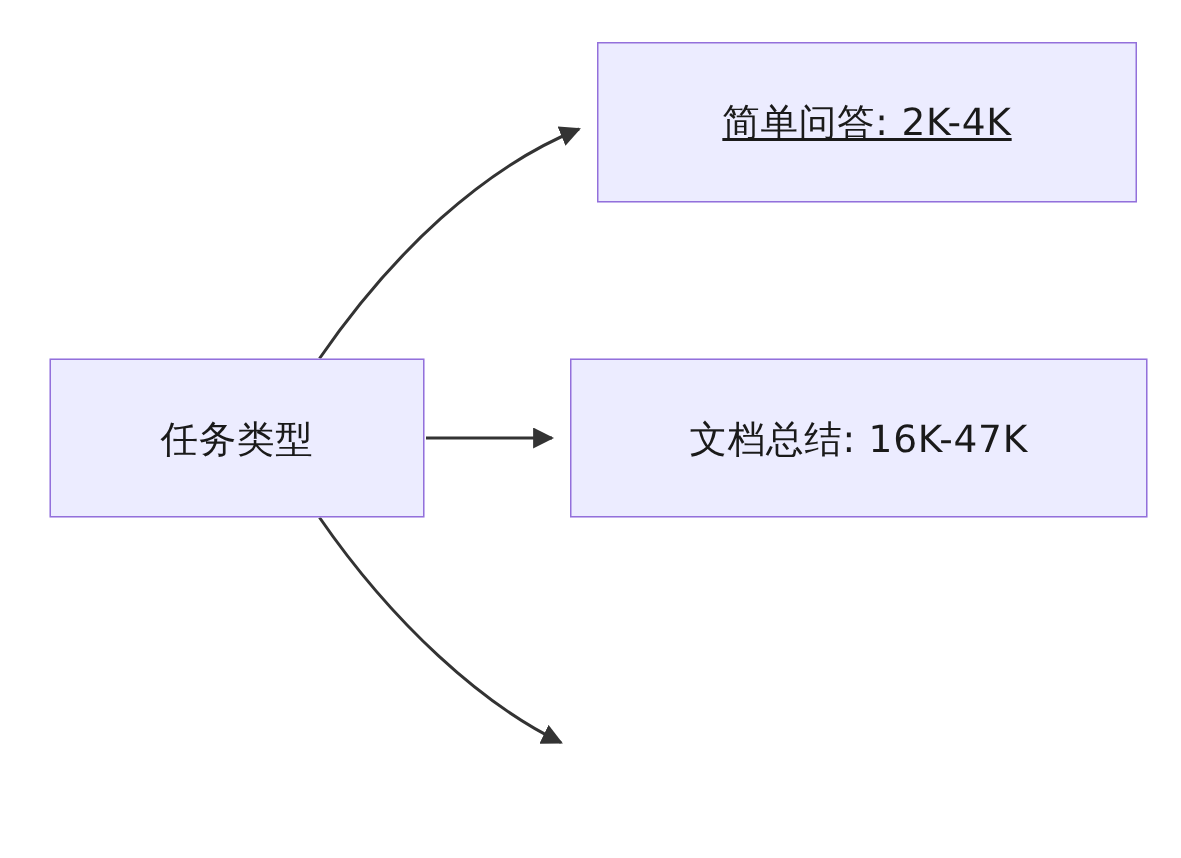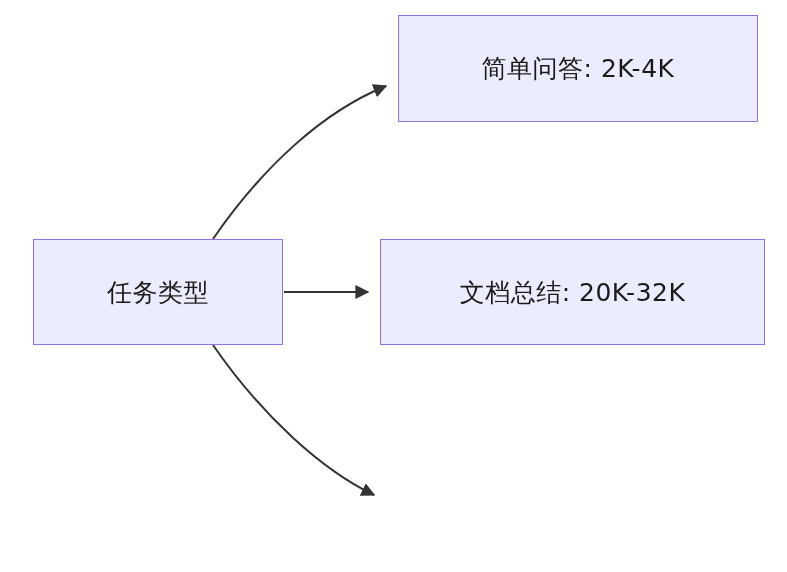--- a/index.html
+++ b/index.html
@@ -33,21 +33,21 @@
     box-sizing: border-box;
     display: flex;
     align-items: center;
     justify-content: center;
     font-size: 25px;
     color: #1a1a1a;
     letter-spacing: 0.5px;
     text-align: center;
   }
   #root-node   { left: 33px;  top: 239px; width: 250px; height: 106px; }
-  #node-simple { left: 398px; top: 15px;  width: 360px; height: 107px; }
+  #node-simple { left: 398px; top: 28px;  width: 360px; height: 107px; text-decoration: underline; }
   #node-doc    { left: 380px; top: 239px; width: 385px; height: 106px; }
   #node-multi  { left: 385px; top: 445px; width: 377px; height: 107px; }
 </style>
 </head>
 <body>
 
 <div class="canvas">
 
   <svg class="edges" viewBox="0 0 787 572" aria-hidden="true">
     <defs>
@@ -62,17 +62,17 @@
 
   <div class="node" id="root-node">
     <span>任务类型</span>
   </div>
 
   <div class="node" id="node-simple">
     <span>简单问答: 2K-4K</span>
   </div>
 
   <div class="node" id="node-doc">
-    <span>文档总结: 20K-32K</span>
+    <span>文档总结: 16K-47K</span>
   </div>
 
 
 </div>
 
 </body></html>

